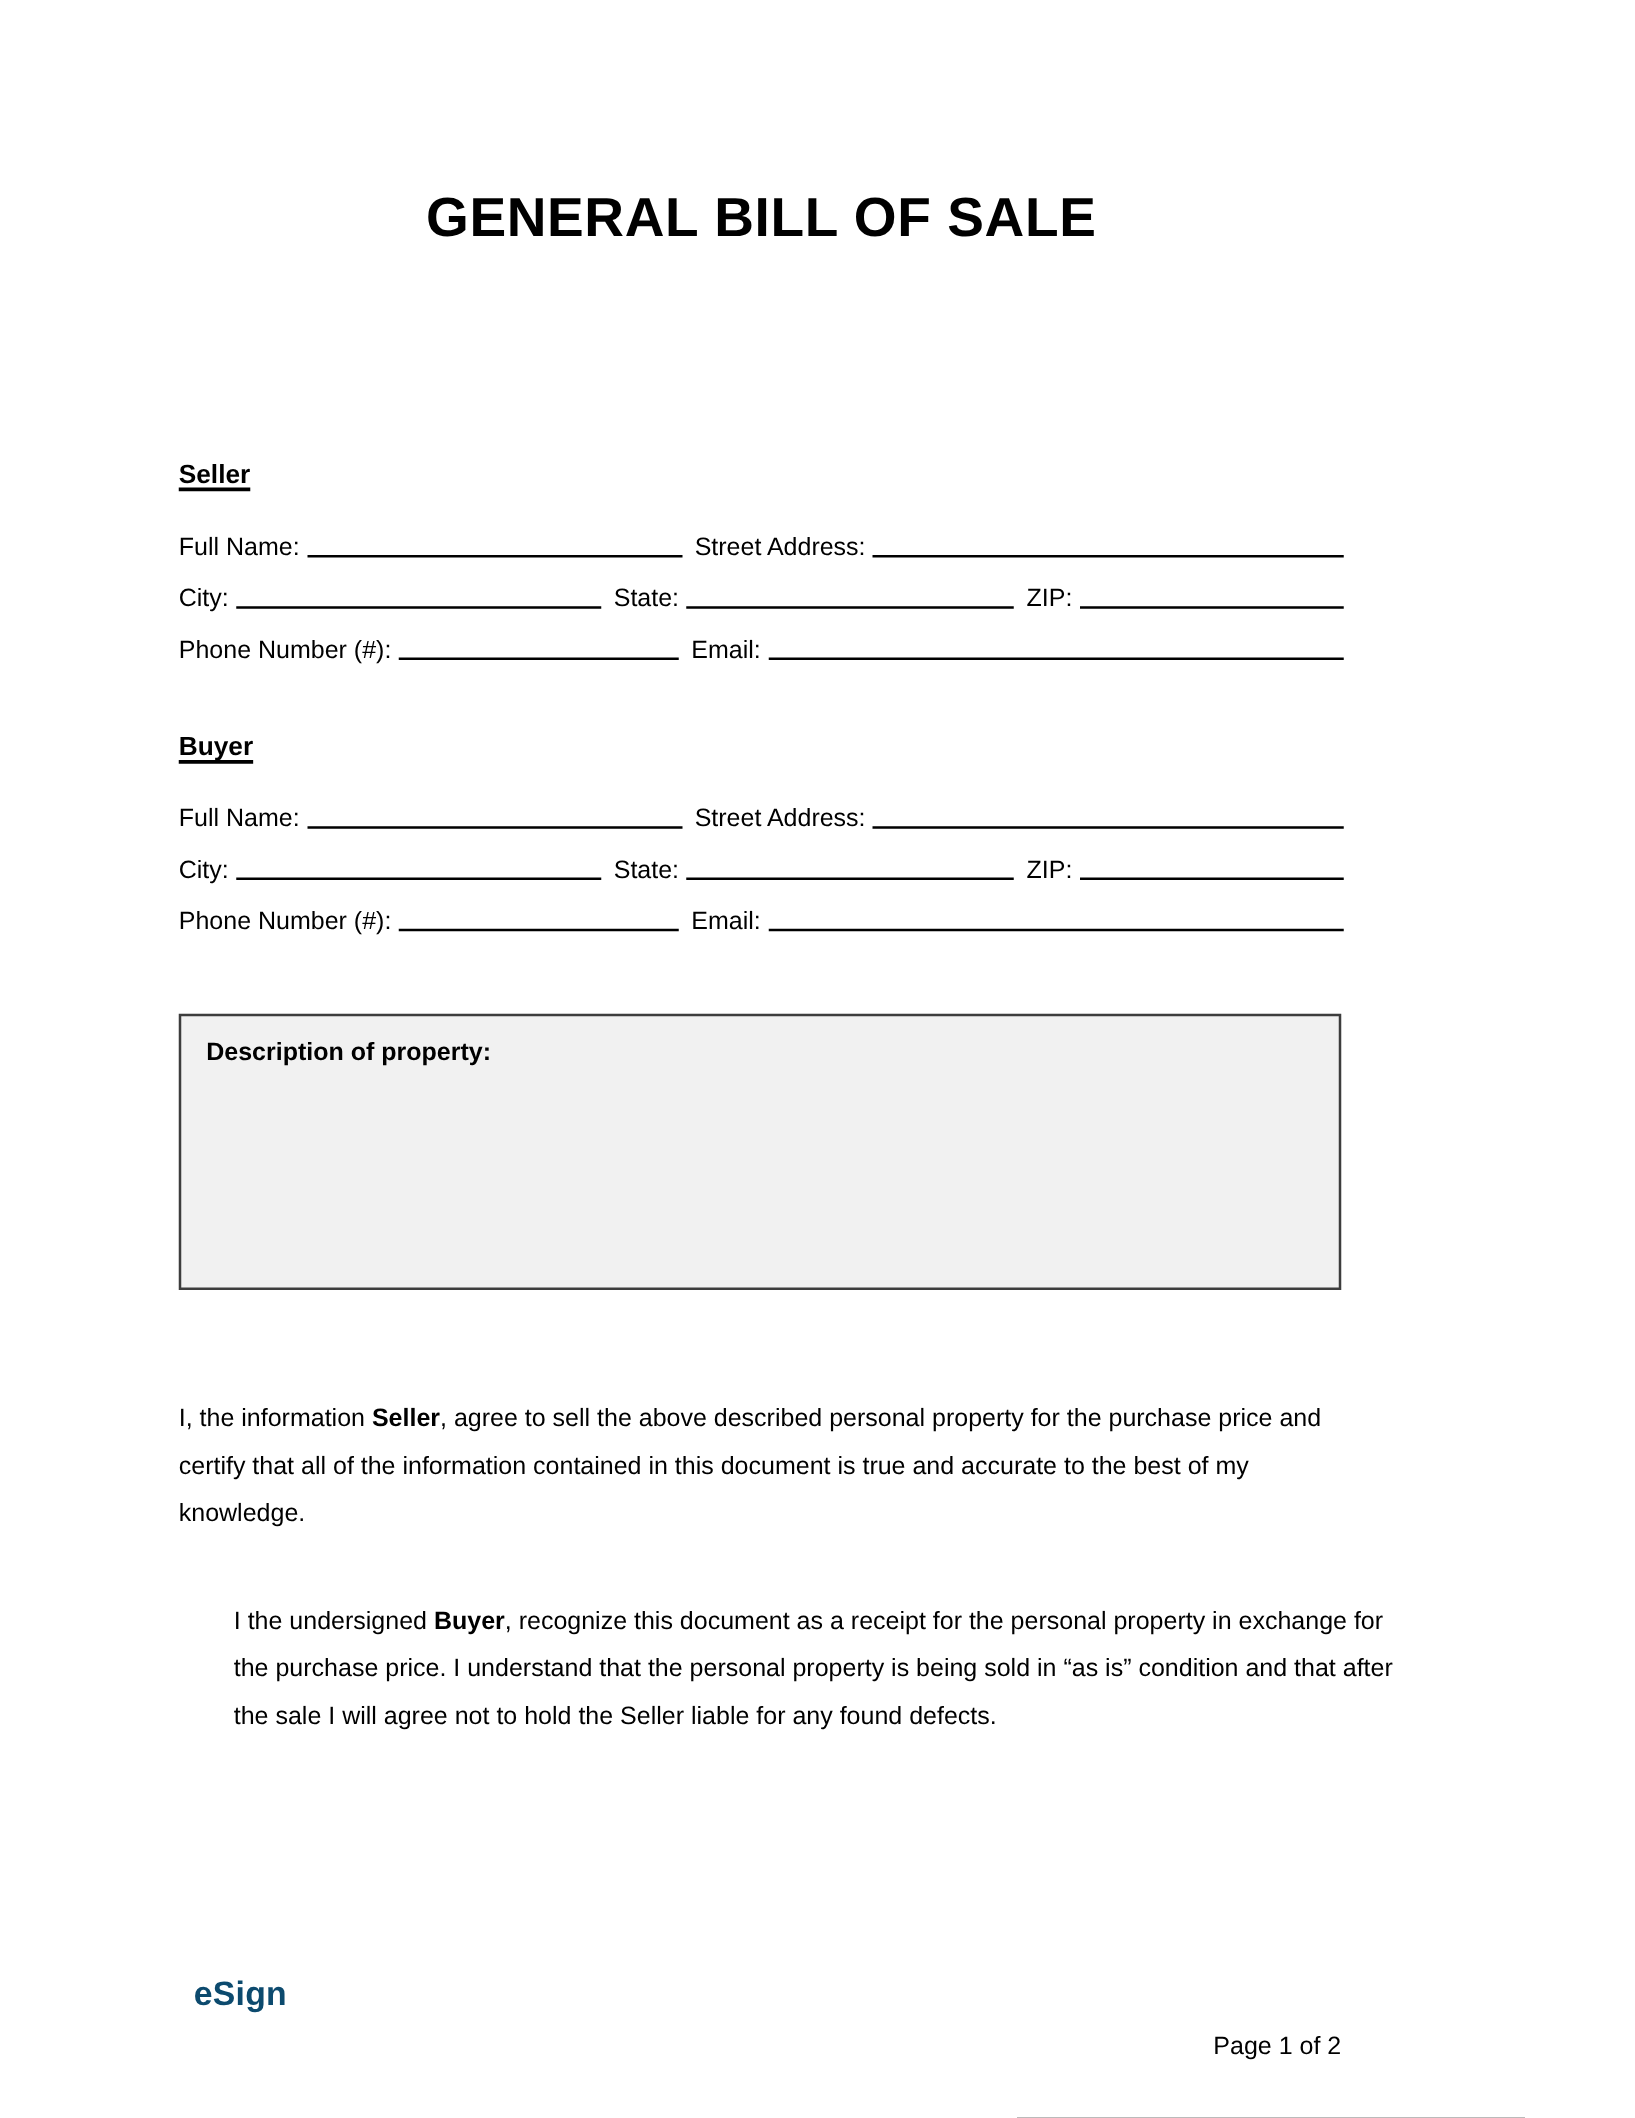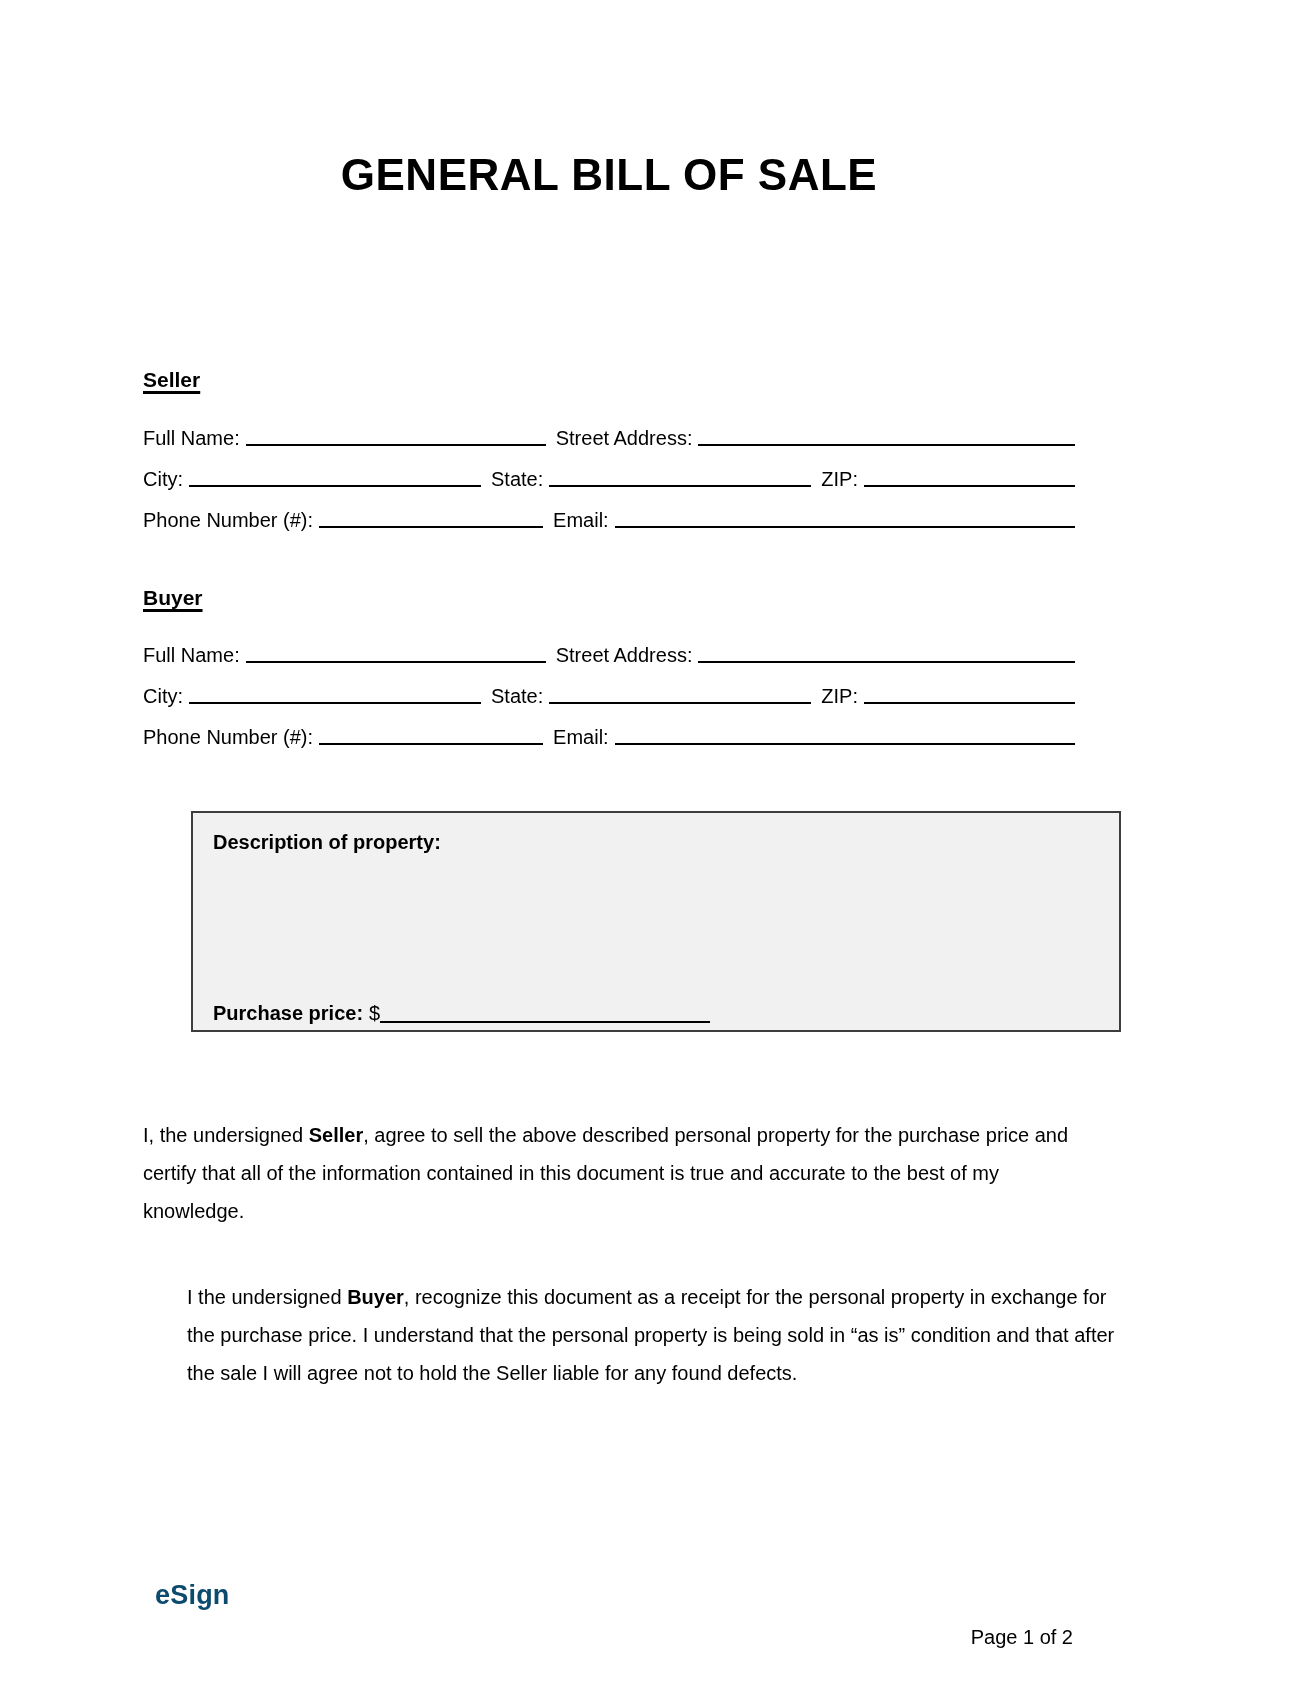--- a/index.html
+++ b/index.html
@@ -42,21 +42,20 @@
     font-size:21px;font-weight:bold;
     text-decoration:underline;
     text-decoration-thickness:2.5px;
     text-underline-offset:4px;
   }
   .descbox{
     left:143px;top:811px;width:930px;height:221px;
     background:#f1f1f1;
     border:2px solid #3d3d3d;
     box-sizing:border-box;
-    margin-left:48px;
   }
   .desc-label{position:absolute;left:20px;top:18px;font-weight:bold;}
   .desc-area{position:absolute;left:20px;top:52px;right:20px;height:110px;}
   .price-row{
     position:absolute;left:20px;top:182px;height:30px;
     display:flex;align-items:flex-end;white-space:nowrap;
   }
   .price-fill{
     display:block;width:330px;height:24px;
     border-bottom:2px solid #000;
@@ -130,29 +129,24 @@
   <div class="abs frow" style="top:719px;">
     <span class="lbl">Phone Number (#):</span>
     <span class="fill" style="width:224px;"></span>
     <span class="lbl">Email:</span>
     <span class="fill grow"></span>
   </div>
 
   <div class="abs descbox">
     <div class="desc-label">Description of property:</div>
     <div class="desc-area"></div>
-    <div class="price-row">
-      <span class="lbl b">Purchase price:</span>
-      <span class="lbl" style="margin-left:6px;">$</span>
-      <span class="price-fill"></span>
-    </div>
   </div>
 
   <div class="abs para" style="top:1116px;">
-    <span>I, the undersigned </span><span class="b">Seller</span><span>, agree to sell the above described personal property for the purchase price and certify that all of the information contained in this document is true and accurate to the best of my knowledge.</span>
+    <span>I, the information </span><span class="b">Seller</span><span>, agree to sell the above described personal property for the purchase price and certify that all of the information contained in this document is true and accurate to the best of my knowledge.</span>
   </div>
 
   <div class="abs para" style="top:1278px;margin-left:44px;">
     <span>I the undersigned </span><span class="b">Buyer</span><span>, recognize this document as a receipt for the personal property in exchange for the purchase price. I understand that the personal property is being sold in “as is” condition and that after the sale I will agree not to hold the Seller liable for any found defects.</span>
   </div>
 
   <div class="abs brand">eSign</div>
   <div class="abs pagenum">Page 1 of 2</div>
 
 </div>

